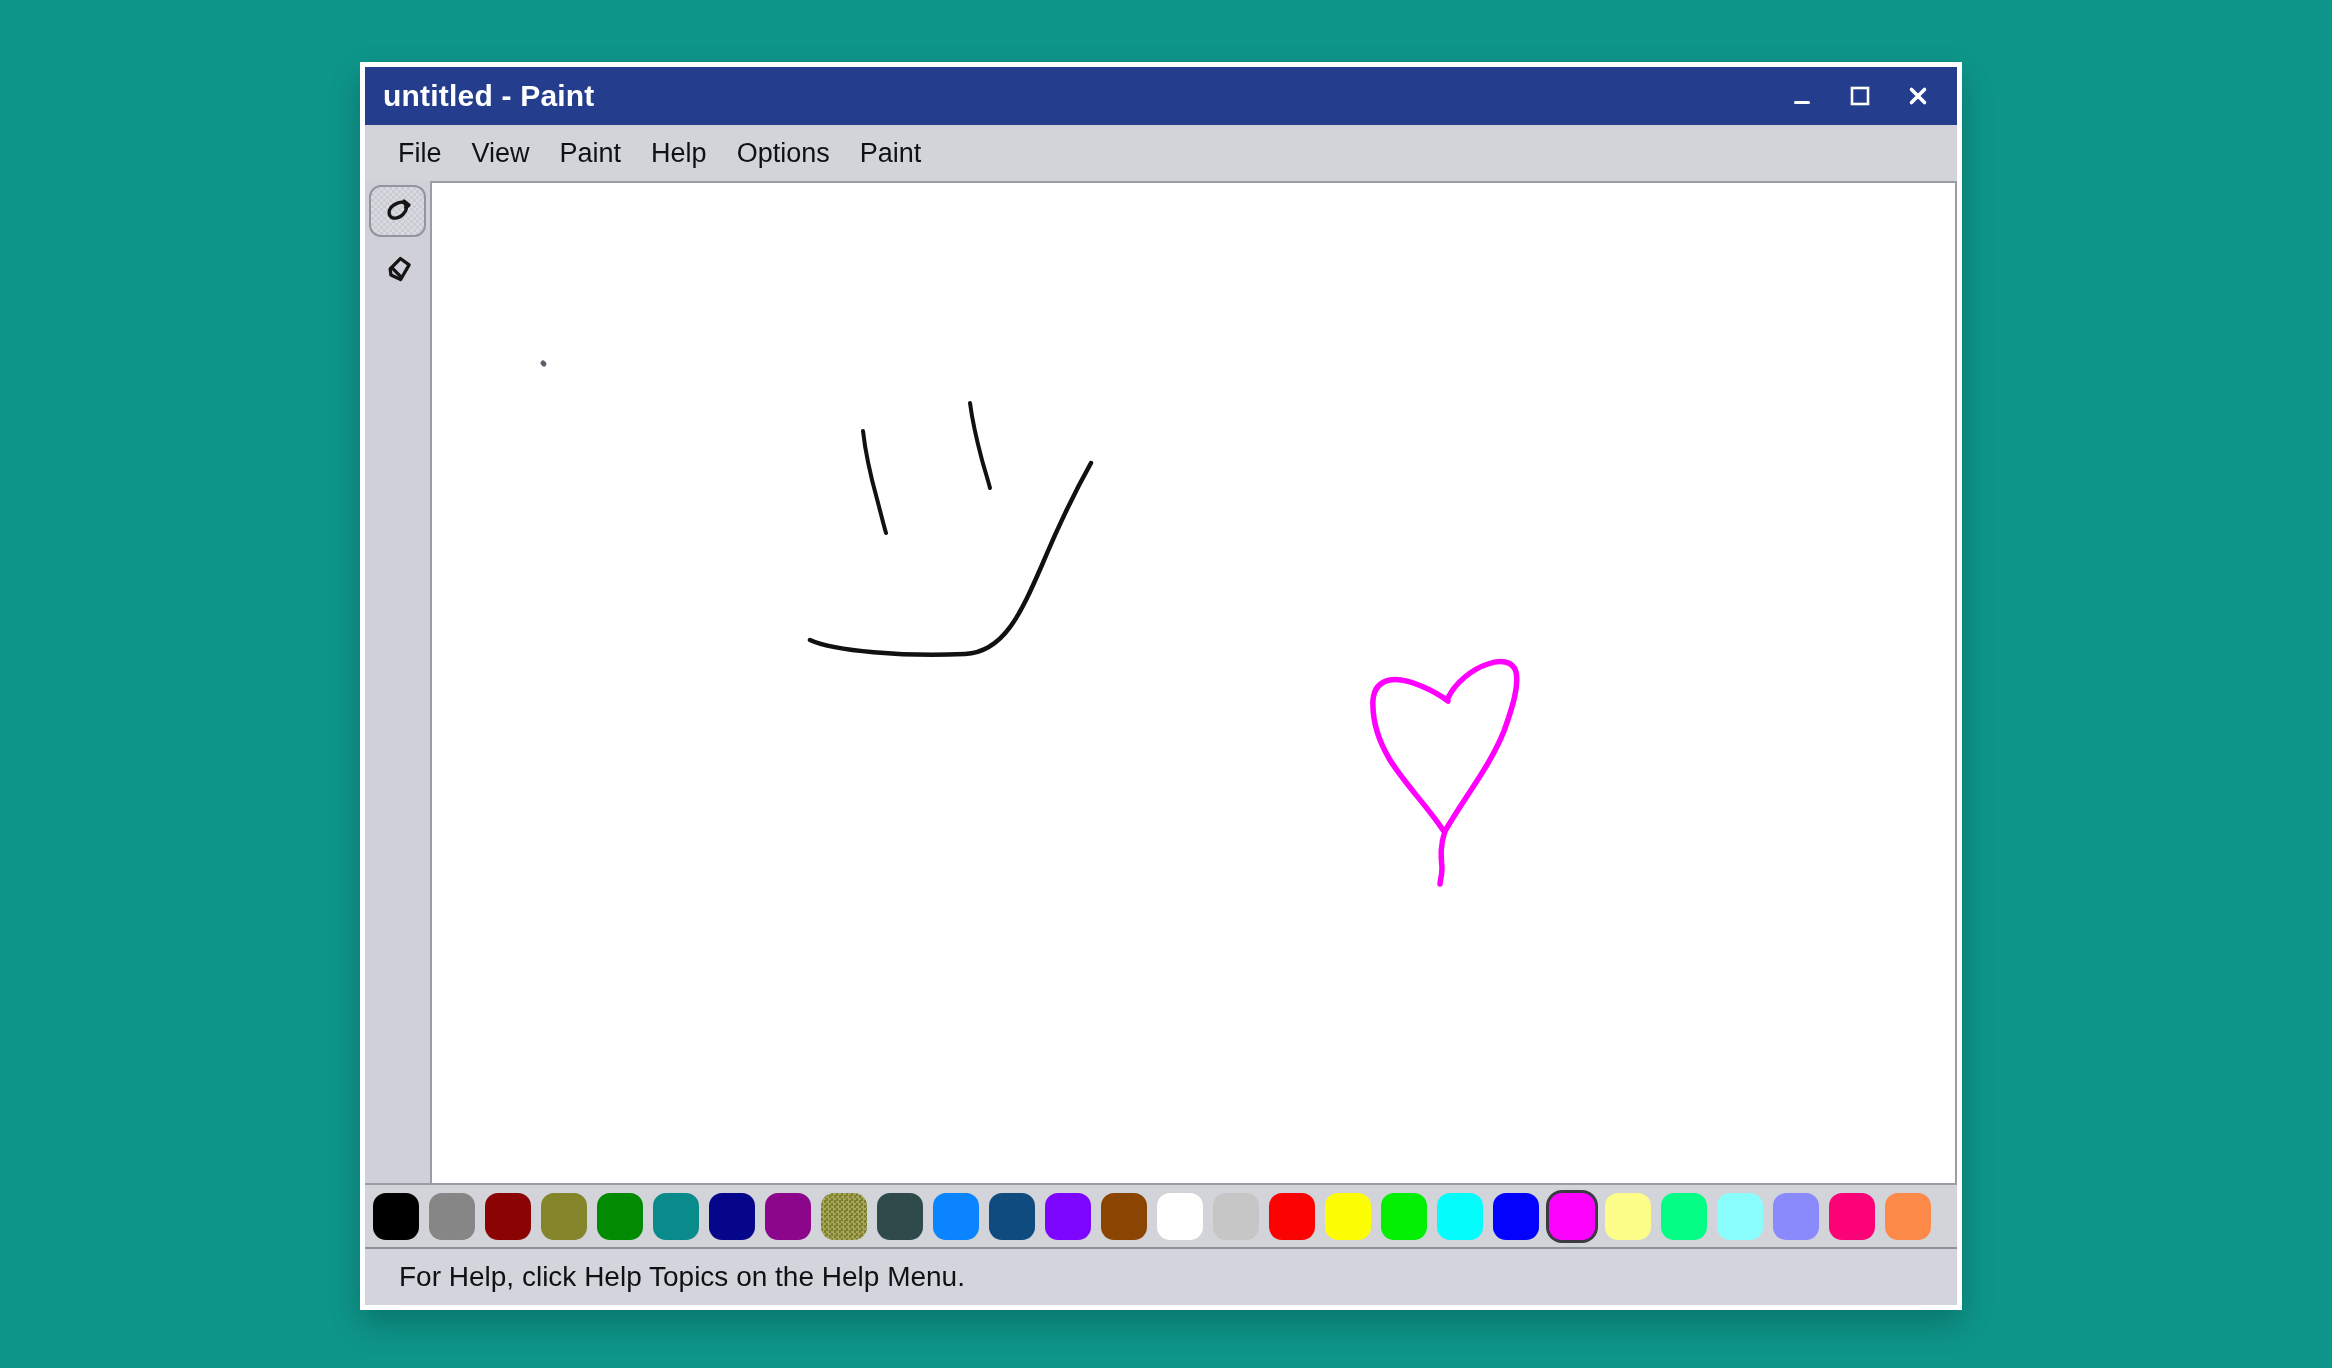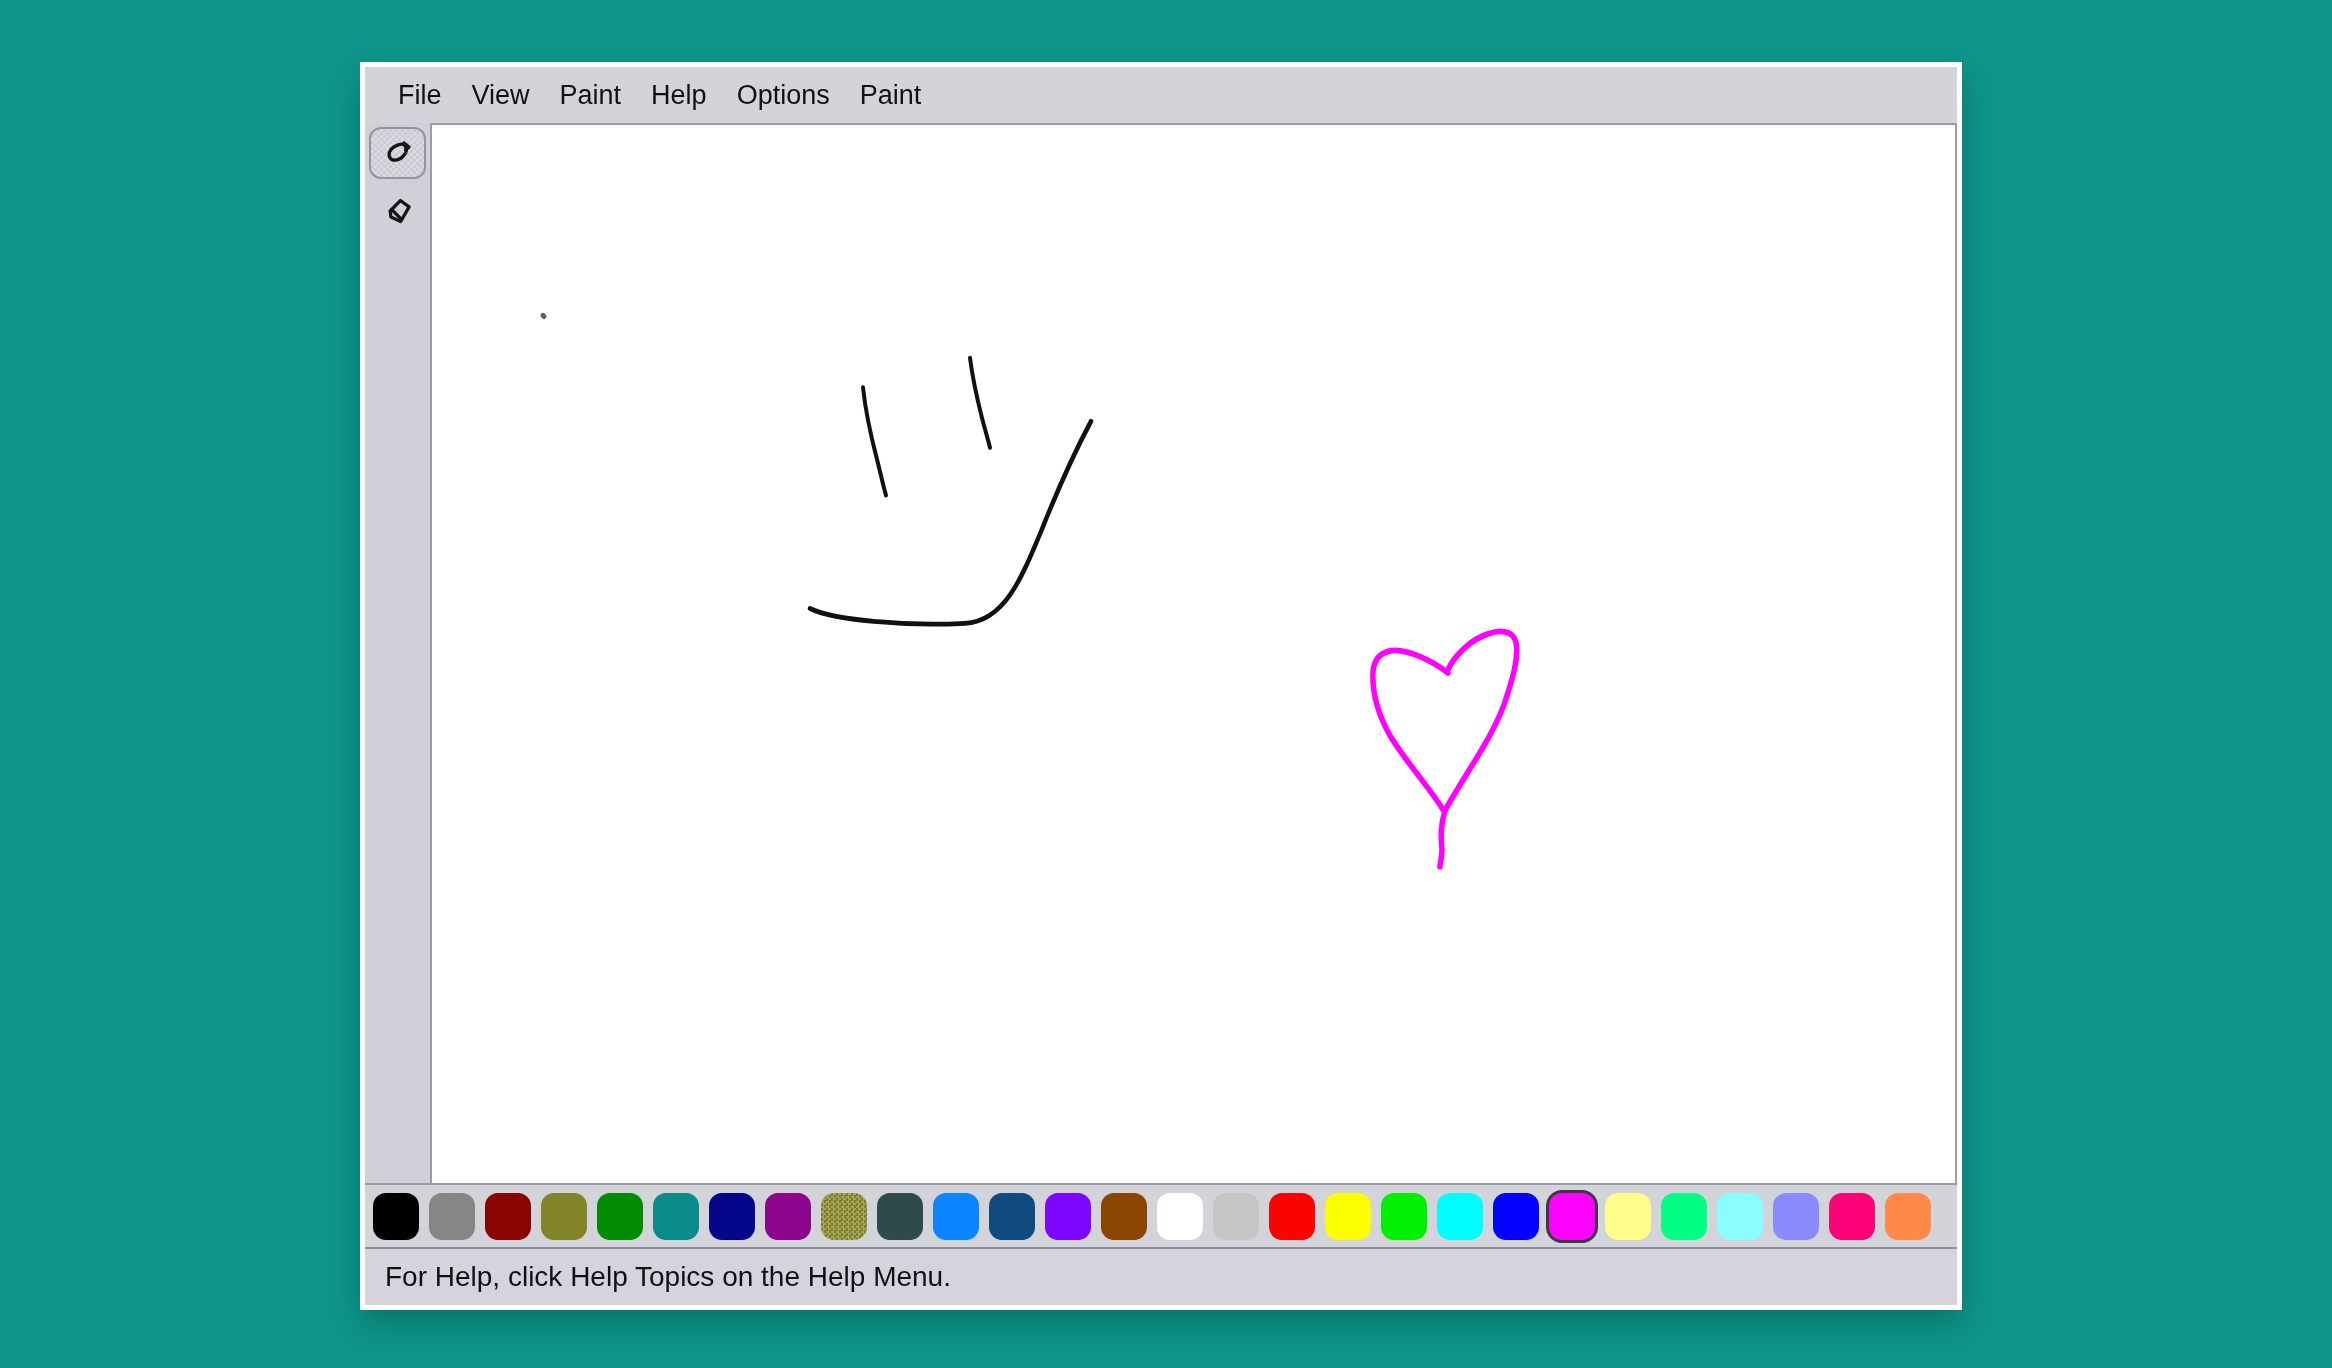--- a/index.html
+++ b/index.html
@@ -66,29 +66,49 @@
   }
   .swatch{
     width:46px;height:47px;border-radius:13px;flex:0 0 46px;cursor:pointer;
   }
   .swatch.selected{box-shadow:0 0 0 3px #3a3a40;}
   .sep{height:2px;flex:0 0 2px;background:#8d919c;}
   
   .statusbar{
     height:56px;flex:0 0 56px;background:#d4d5dc;
     display:flex;align-items:center;font-size:28px;color:#101114;
-    padding-left:20px;
+    padding-left:34px;
   }
 </style>
 </head>
 <body>
 
 <div class="window">
   <div class="window-content">
 
+    <div class="titlebar">
+      <span class="title">untitled - Paint</span>
+      <div class="controls">
+        <button class="ctrl" aria-label="minimize">
+          <svg width="26" height="26" viewBox="0 0 26 26">
+            <rect x="5" y="18" width="16" height="3" rx="1.5" fill="#ffffff"></rect>
+          </svg>
+        </button>
+        <button class="ctrl" aria-label="maximize">
+          <svg width="26" height="26" viewBox="0 0 26 26">
+            <rect x="5" y="5" width="16" height="16" fill="none" stroke="#ffffff" stroke-width="2.6"></rect>
+          </svg>
+        </button>
+        <button class="ctrl" aria-label="close">
+          <svg width="26" height="26" viewBox="0 0 26 26">
+            <path d="M6.5 6.5 L19.5 19.5 M19.5 6.5 L6.5 19.5" stroke="#ffffff" stroke-width="3.6" stroke-linecap="round"></path>
+          </svg>
+        </button>
+      </div>
+    </div>
 
     <div class="menubar" id="menubar">
         <div class="menu-item">File</div>
         <div class="menu-item">View</div>
         <div class="menu-item">Paint</div>
         <div class="menu-item">Help</div>
         <div class="menu-item">Options</div>
         <div class="menu-item">Paint</div>
       </div>
 

